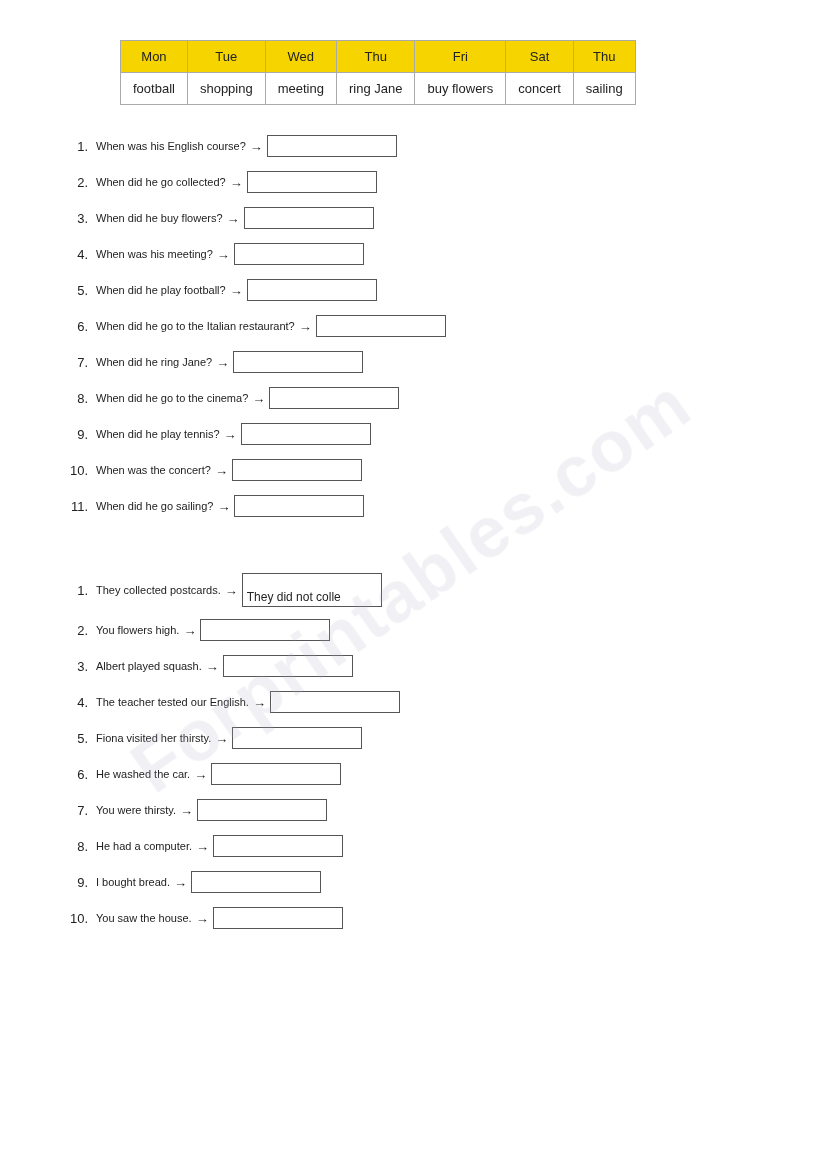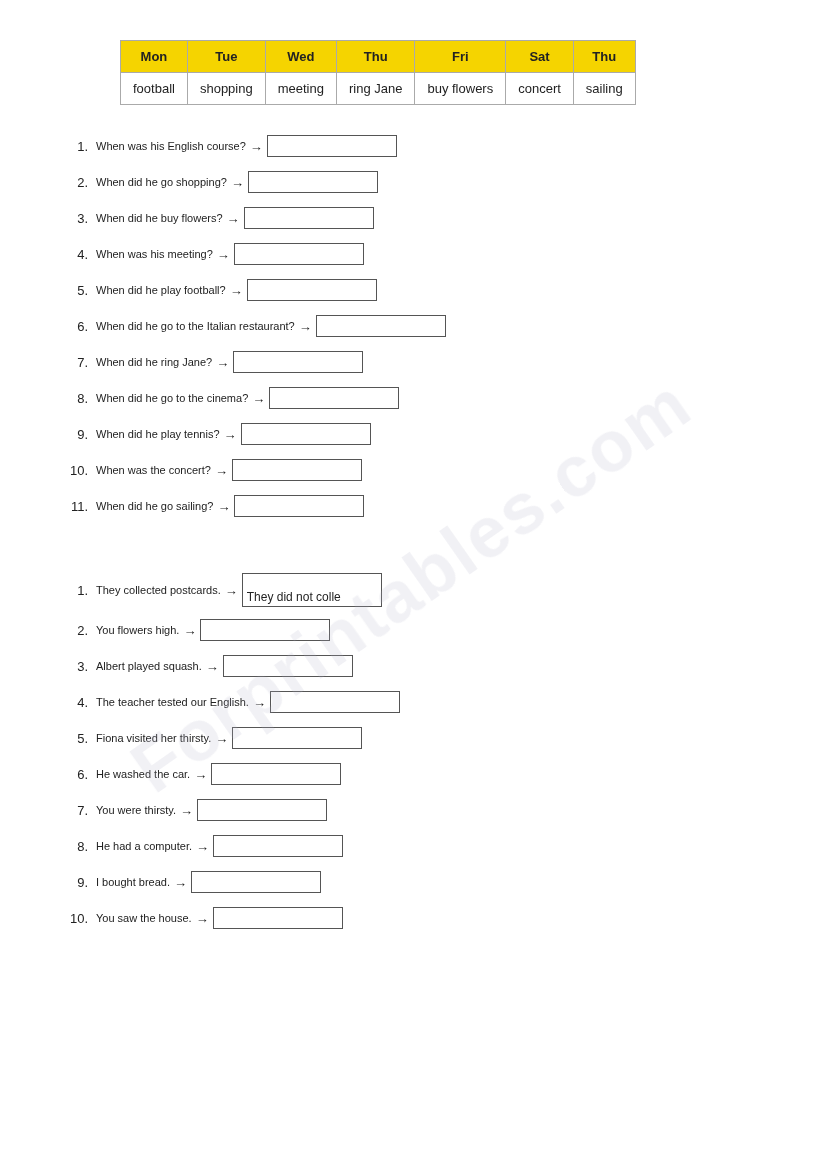--- a/index.html
+++ b/index.html
@@ -36,21 +36,21 @@
     }
     .schedule-table th, .schedule-table td {
       border: 1px solid #aaa;
       padding: 8px 12px;
       text-align: center;
       min-width: 55px;
       font-size: 13px;
     }
     .schedule-table th {
       background-color: #f5d400;
-      font-weight: bold;
+      font-weight: normal;
     }
     .schedule-table td {
       background-color: #fff;
     }
     .schedule-table td.empty {
       background-color: #fff;
     }
 
     
     .section {
@@ -144,21 +144,21 @@
 
   <div id="section1-questions">
       <div class="question-row">
         <span class="q-num">1.</span>
         <span class="q-text">When was his English course?</span>
         <span class="arrow"> →</span>
         <span class="answer-box wide"></span>
       </div>
       <div class="question-row">
         <span class="q-num">2.</span>
-        <span class="q-text">When did he go shopping?</span>
+        <span class="q-text">When did he go collected?</span>
         <span class="arrow"> →</span>
         <span class="answer-box wide"></span>
       </div>
       <div class="question-row">
         <span class="q-num">3.</span>
         <span class="q-text">When did he buy flowers?</span>
         <span class="arrow"> →</span>
         <span class="answer-box wide"></span>
       </div>
       <div class="question-row">

